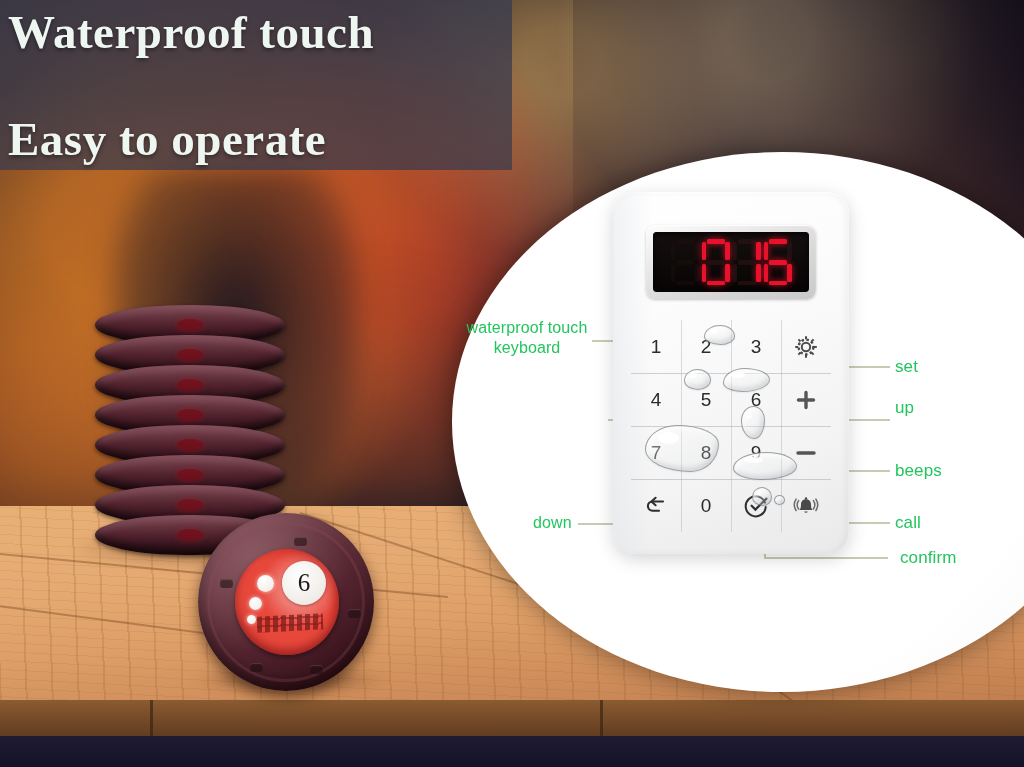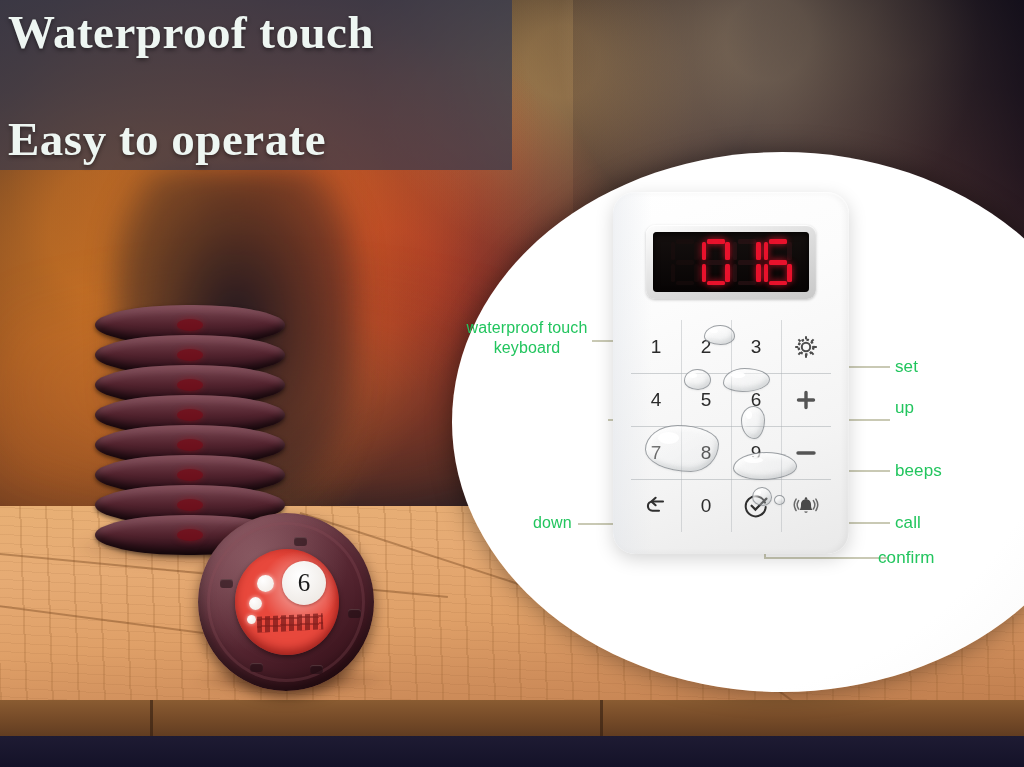--- a/index.html
+++ b/index.html
@@ -392,15 +392,15 @@
     </div>
   <div class="drop" style="left:774px;top:495px;width:9px;height:8px;border-radius:50%;"></div>
 
   <div class="lbl two" style="left:462px;top:318px;width:130px;">waterproof touch keyboard</div>
   <div class="lbl" style="left:533px;top:514px;">down</div>
 
   <div class="lbl r" style="left:895px;top:357px;">set</div>
   <div class="lbl r" style="left:895px;top:398px;">up</div>
   <div class="lbl r" style="left:895px;top:461px;">beeps</div>
   <div class="lbl r" style="left:895px;top:513px;">call</div>
-  <div class="lbl r" style="left:878px;top:548px;">confirm</div>
+  <div class="lbl r" style="left:900px;top:548px;">confirm</div>
 
 </div>
 
 </body></html>

